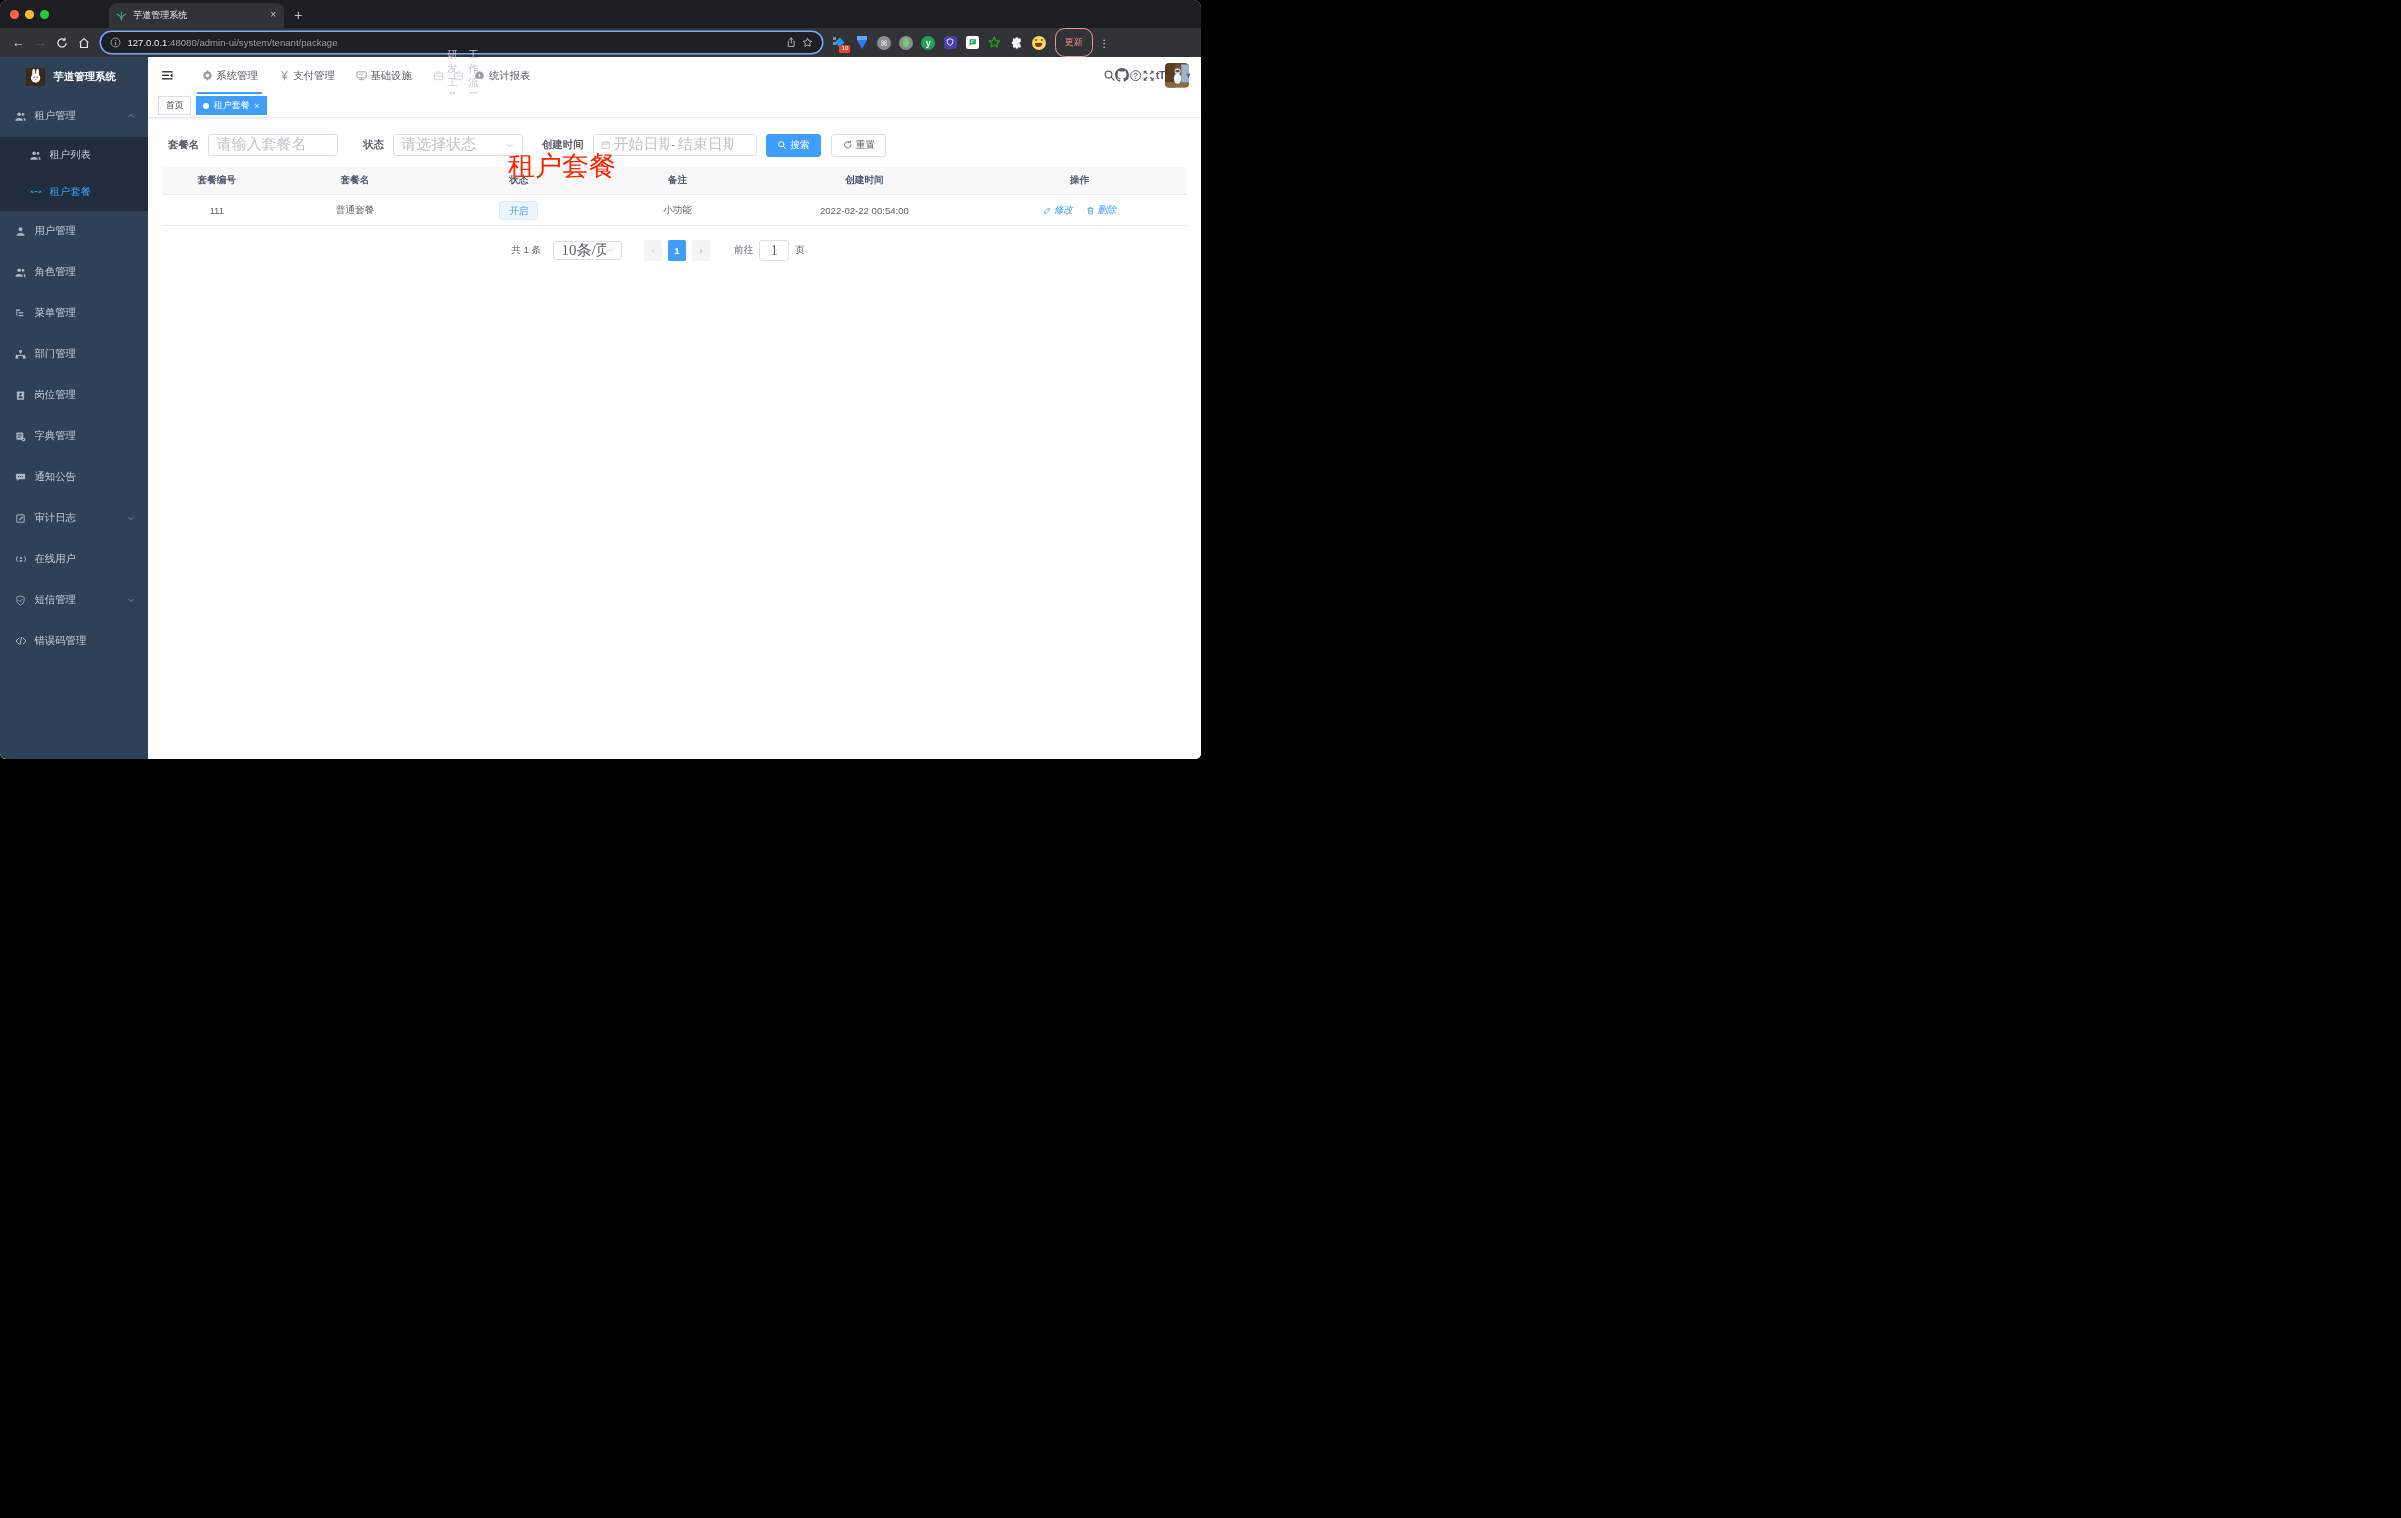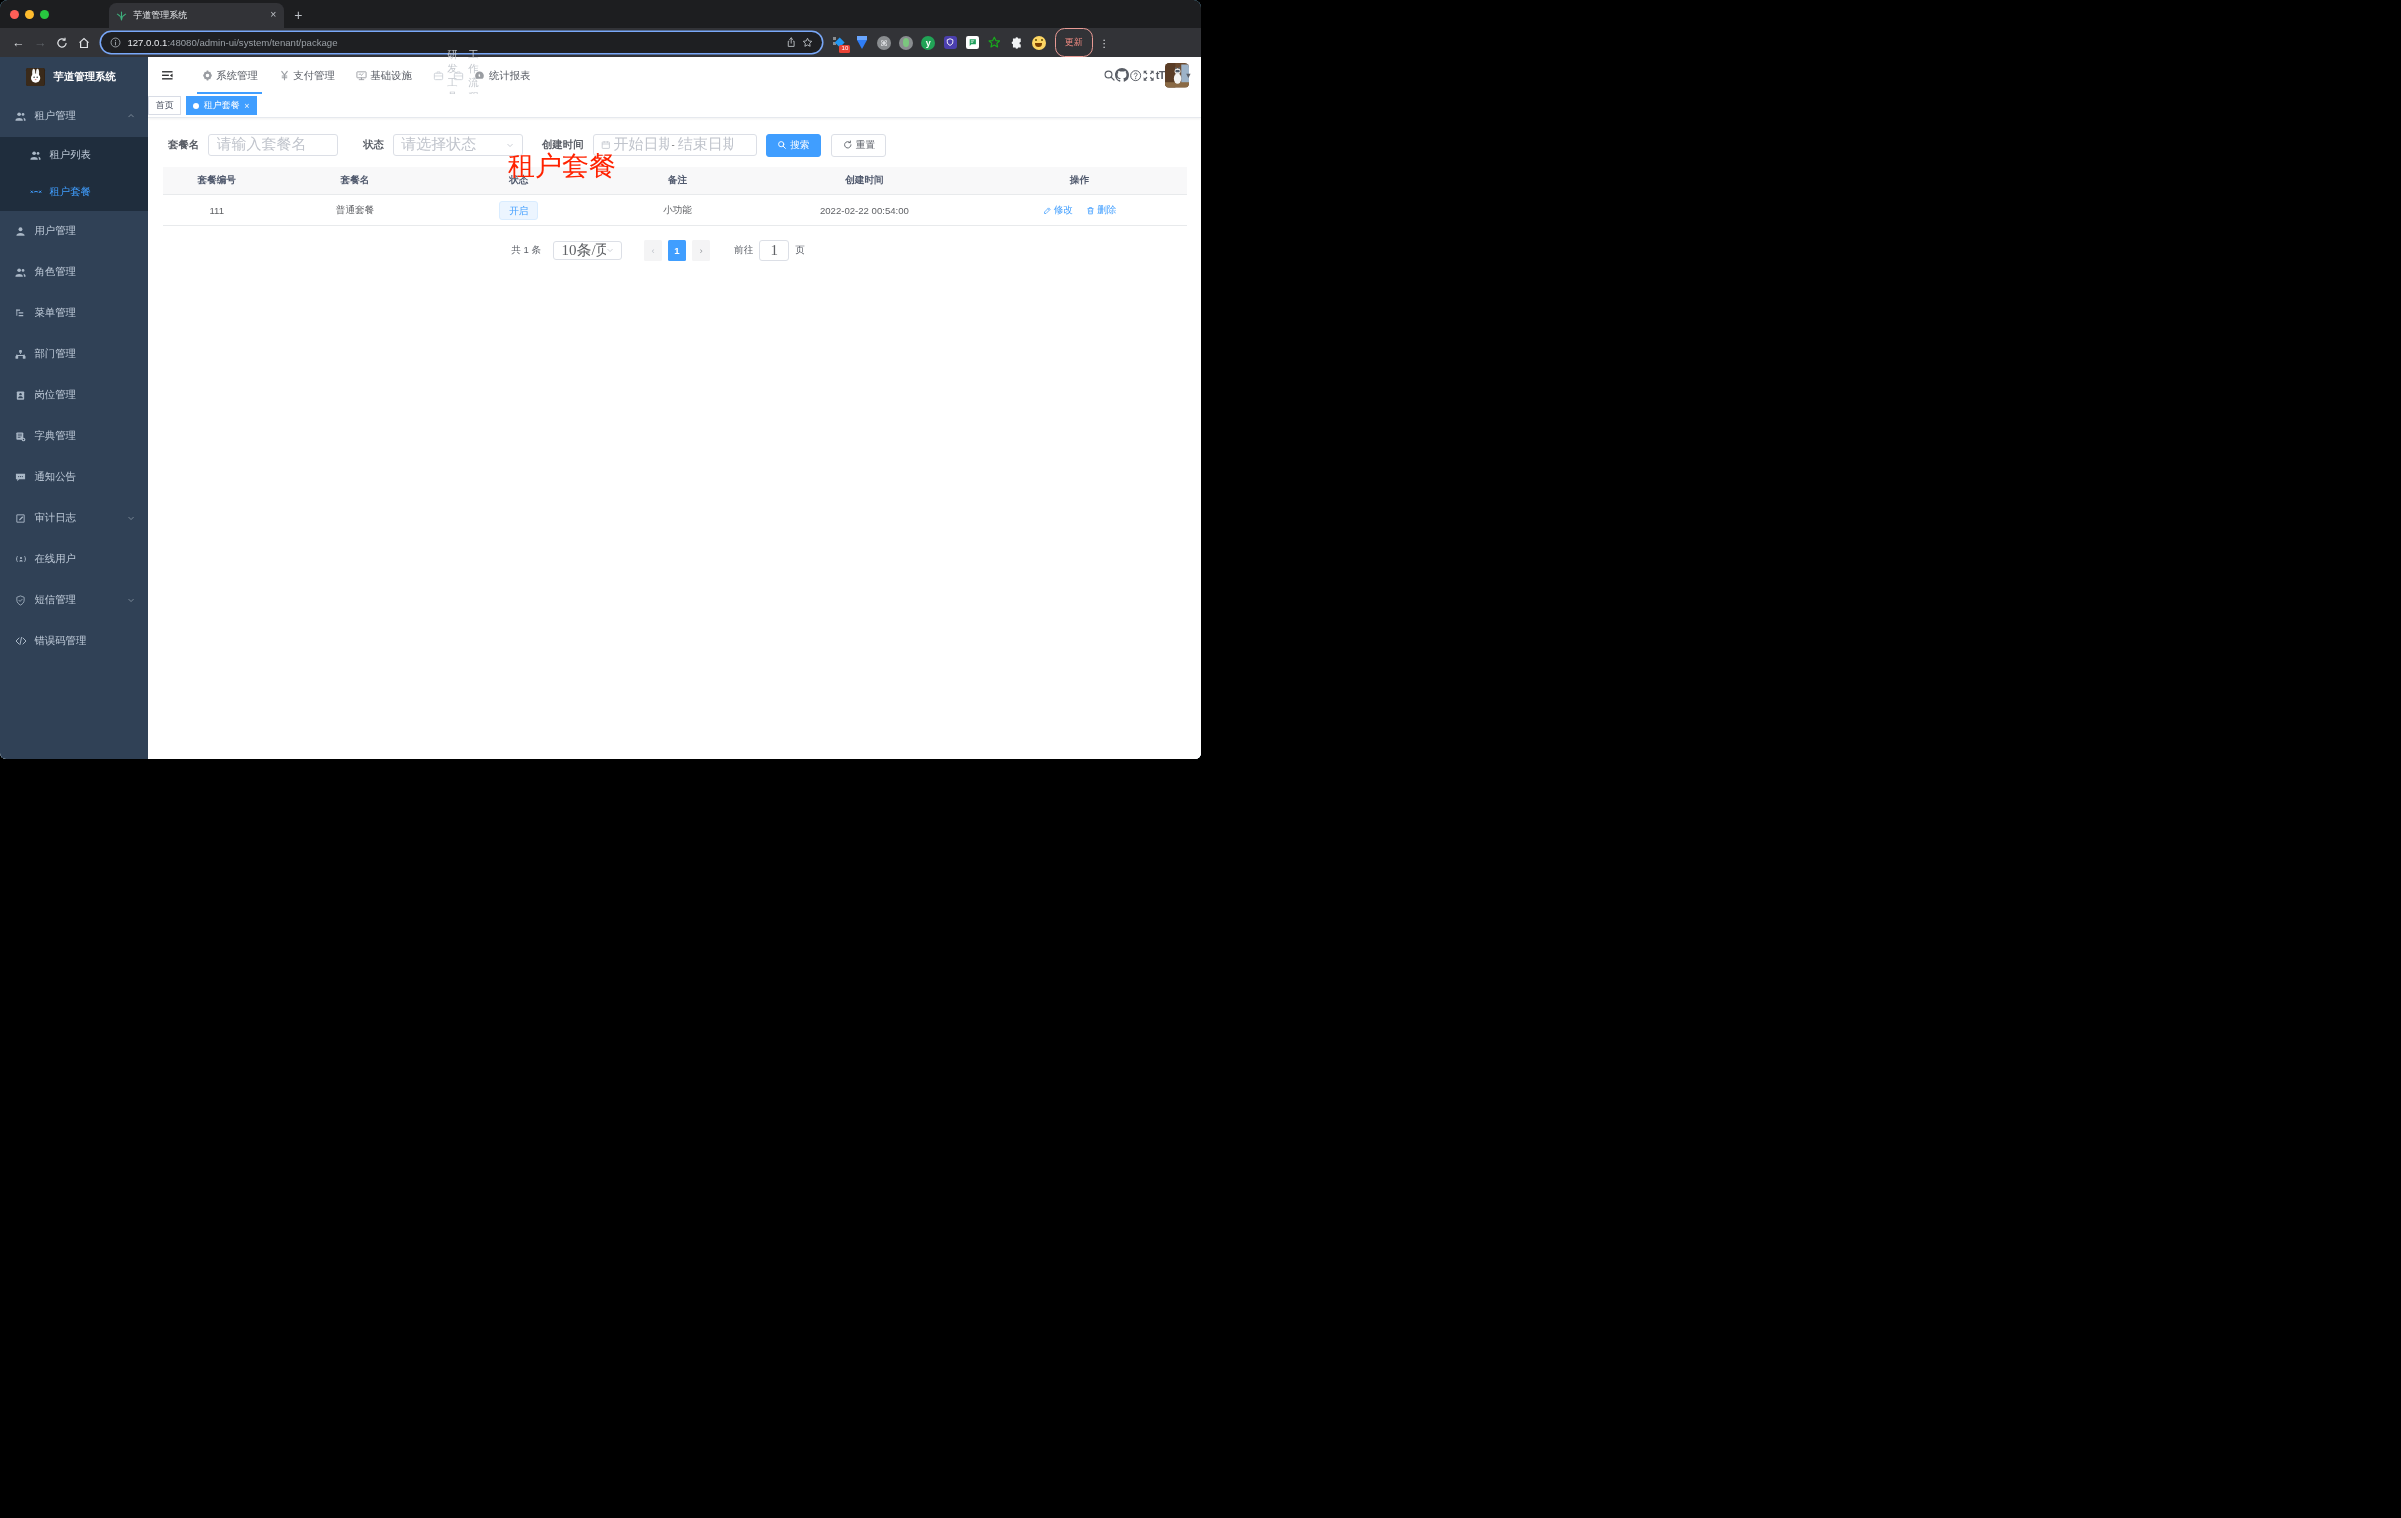--- a/index.html
+++ b/index.html
@@ -70,21 +70,21 @@
   .hnav-item .hn-icon { display:flex; color:#9a9da2; }
   .hnav-item.light { color:#c3c7cd; }
   .hnav-item.light .hn-icon { color:#ccd0d6; }
   .hnav-item.active::after { content:""; position:absolute; left:6px; right:6px; bottom:0; height:2.2px; background:#409eff; }
   .header-right { margin-left:auto; display:flex; align-items:center; padding-right:9px; color:#5a5e66; }
   .hr-icon { display:flex; align-items:center; }
   .font-size-icon { font-size:11px; font-weight:bold; letter-spacing:-0.7px; color:#5a5e66; }
   .avatar { width:24.4px; height:24.4px; border-radius:4.4px; overflow:hidden; flex:none; }
   .avatar-caret { color:#5a5e66; font-size:7.4px; margin-left:-4.4px; }
 
-  .tagbar { height:24px; flex:none; display:flex; align-items:center; padding-left:0; gap:4.4px;
+  .tagbar { height:24px; flex:none; display:flex; align-items:center; padding-left:10px; gap:4.4px;
     border-bottom:0.7px solid #e6e9ee; box-shadow:0 1.5px 2.2px rgba(0,0,0,.05); position:relative; z-index:2; background:#fff; }
   .tag-item { height:19px; display:flex; align-items:center; gap:4.4px; padding:0 6.7px; font-size:9px;
     border:0.7px solid #d8dce5; background:#fff; color:#495060; }
   .tag-item.active { background:#409eff; border-color:#409eff; color:#fff; }
   .tag-dot { width:6px; height:6px; border-radius:50%; background:#fff; }
   .tag-close { font-size:9px; color:#eef4fb; }
 
   .overlay-title { position:absolute; left:360px; top:91px; font-size:27px; color:#ff2200; font-weight:500; z-index:3; white-space:nowrap; }
 
   .content { flex:1; padding:15px 0 0 0; background:#fff; }
@@ -110,21 +110,21 @@
   .tool-right { margin-left:auto; display:flex; }
 
   .table { margin:0 14px 0 15px; font-size:9.6px; }
   .t-row { display:flex; align-items:center; }
   .t-head { background:#f8f8f9; height:28px; border-bottom:0.7px solid #e8eaec; }
   .t-head .t-cell { color:#515a6e; font-weight:bold; }
   .t-body { height:31px; border-bottom:0.7px solid #e8eaec; background:#fff; }
   .t-cell { text-align:center; color:#606266; overflow:hidden; white-space:nowrap; }
   .c1{width:10.5%}.c2{width:16.5%}.c3{width:15.5%}.c4{width:15.5%}.c5{width:21%}.c6{width:21%}
   .el-tag { display:inline-block; background:#ecf5ff; border:0.7px solid #d9ecff; color:#409eff; border-radius:3px; padding:3.7px 9px; font-size:9.6px; line-height:1; }
-  .op-link { color:#409eff; display:inline-flex; align-items:center; gap:2.2px; margin:0 5.2px; cursor:pointer; }
+  .op-link { color:#409eff; display:inline-flex; align-items:center; gap:2.2px; margin:0 5.2px; cursor:pointer;font-style:italic; }
 
   .pagination { display:flex; align-items:center; justify-content:center; margin:13.3px 33px 0 0; font-size:9.6px; color:#5a5e66; gap:0; }
   .pg-total { margin-right:12px; }
   .pg-size { width:69px; height:19px; margin-right:22px; justify-content:space-between; }
   .pg-size input { color:#606266; text-align:left; }
   .pg-btn { width:18px; height:21px; border-radius:1.5px; background:#f4f4f5; display:flex; align-items:center; justify-content:center; font-size:9.6px; }
   .pg-prev { color:#c0c4cc; margin-right:6px; }
   .pg-next { color:#9a9da2; margin-left:6px; }
   .pg-cur { width:18px; height:21px; border-radius:1.5px; background:#409eff; color:#fff; display:flex; align-items:center; justify-content:center; font-weight:bold; }
   .pg-goto { margin-left:24px; margin-right:6px; }

